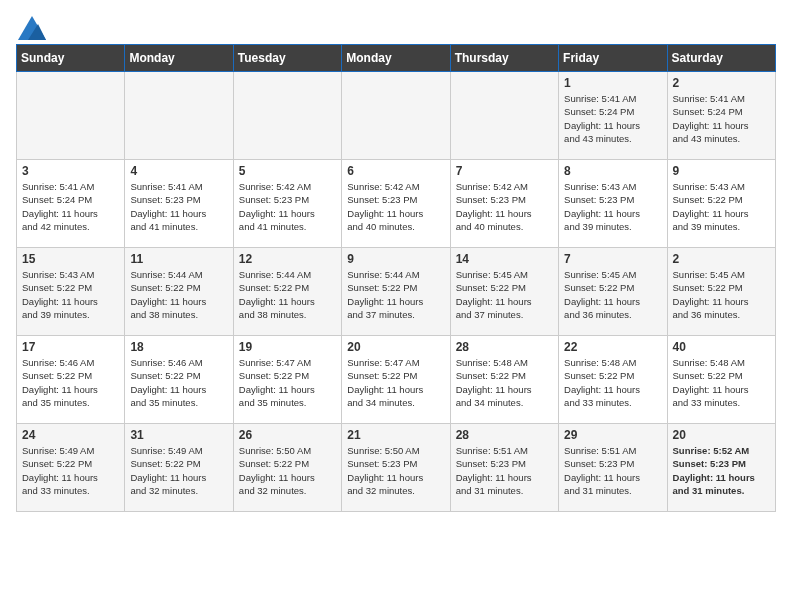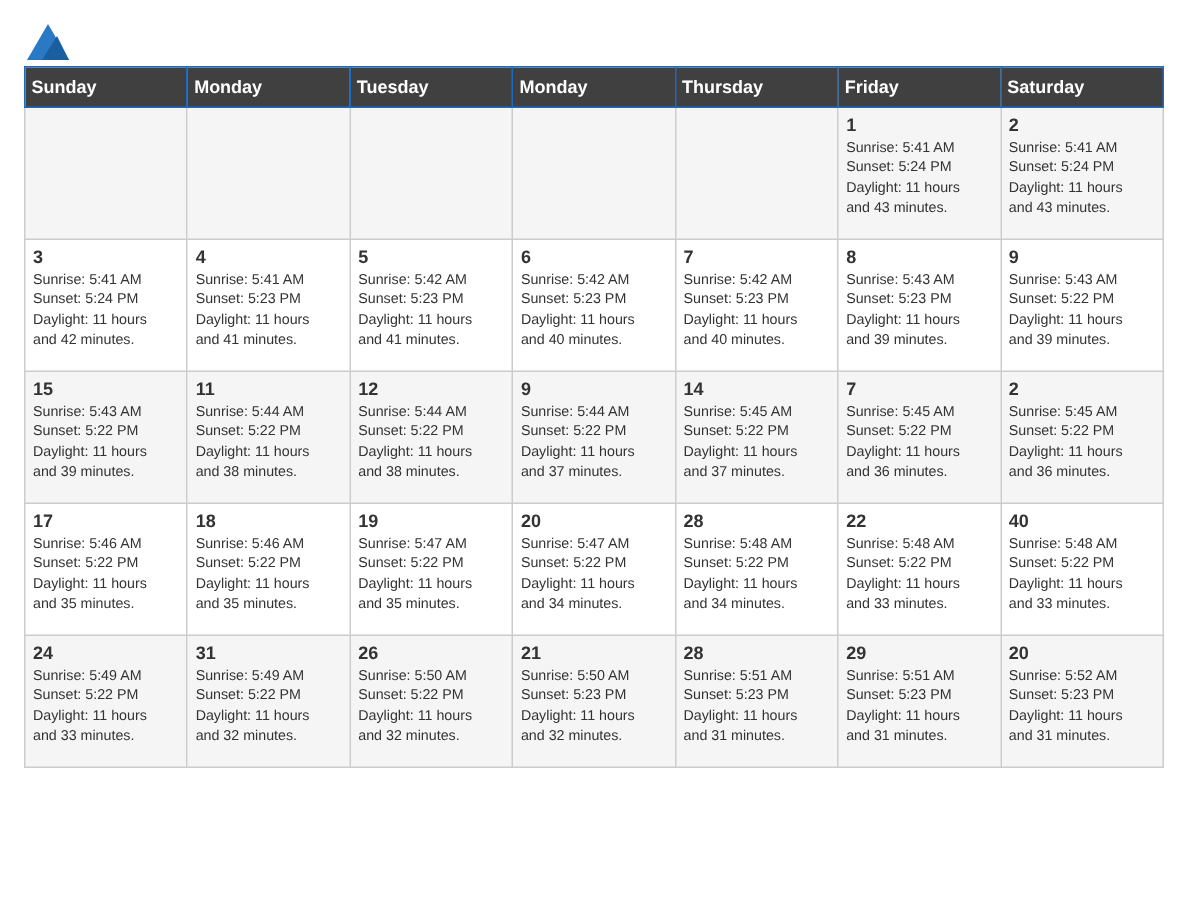--- a/index.html
+++ b/index.html
@@ -337,20 +337,20 @@
         </td>
         <td>
           <span class="day-number">29</span>
           <div class="day-info" style="white-space: pre-line;">Sunrise: 5:51 AM
 Sunset: 5:23 PM
 Daylight: 11 hours
 and 31 minutes.</div>
         </td>
         <td>
           <span class="day-number">20</span>
-          <div class="day-info" style="white-space: pre-line;">Sunrise: 5:52 AM
+          <div class="day-info" style="white-space: pre-line; font-weight: bold;">Sunrise: 5:52 AM
 Sunset: 5:23 PM
 Daylight: 11 hours
 and 31 minutes.</div>
         </td>
       </tr>
     </tbody>
 </table>
 
 </body></html>

